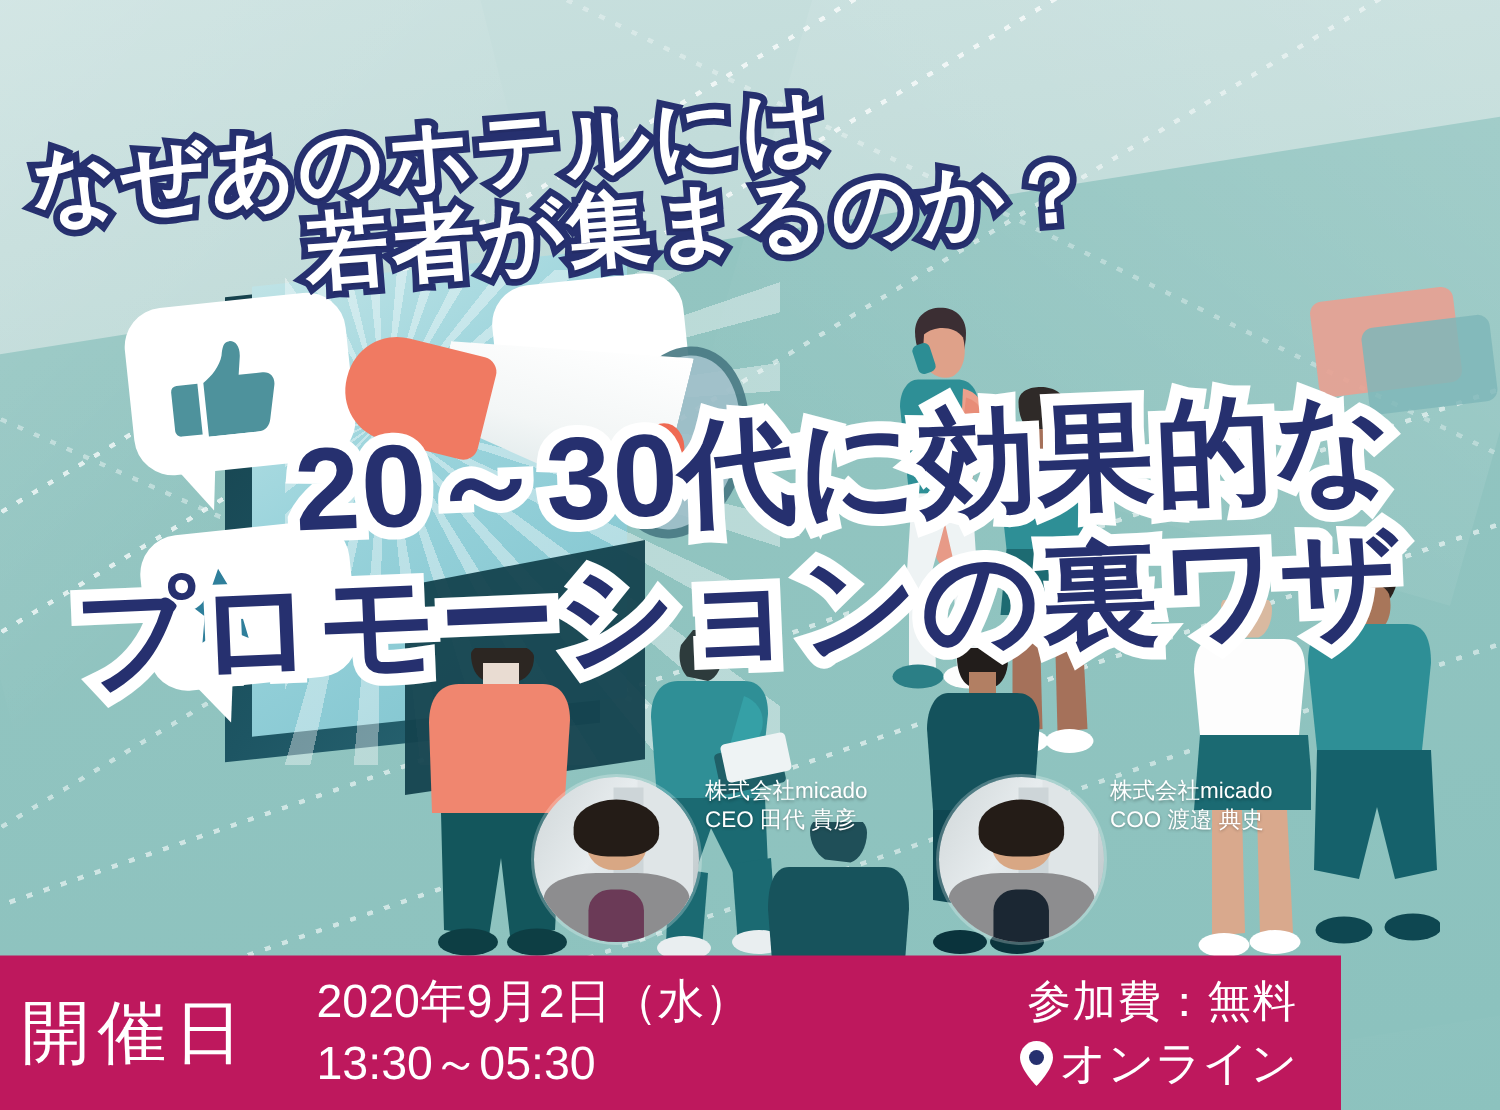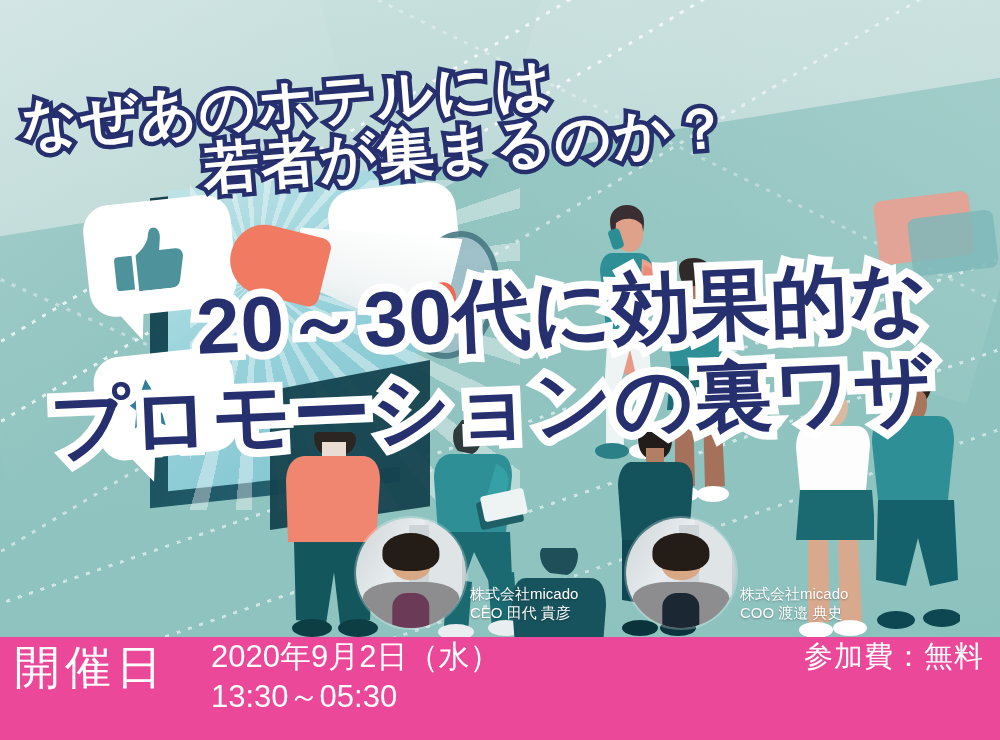--- a/index.html
+++ b/index.html
@@ -144,21 +144,21 @@
     font-size:78px;font-weight:700;letter-spacing:1px;line-height:1.18;
     color:#26306f;
     -webkit-text-stroke:16px #ffffff;
     paint-order:stroke fill;
     white-space:nowrap;
   }
   .t-1{padding-left:198px;}
   .t-2{padding-left:48px;}
 
   
-  .speaker{position:absolute;display:flex;align-items:flex-end;}
+  .speaker{position:absolute;display:flex;align-items:flex-start;}
   .sp-photo{
     width:110px;height:110px;border-radius:50%;
     overflow:hidden;position:relative;flex:none;
     box-shadow:0 0 0 2px rgba(255,255,255,.25);
   }
   .sp-photo .bgwall{position:absolute;inset:0;
     background:linear-gradient(120deg,#cfd6d8 0%,#e7ecee 40%,#b9c3c6 100%);}
   .sp-photo .bld1{position:absolute;right:4px;top:0;width:34%;height:78%;
     background:#dfe5e7;}
   .sp-photo .bld2{position:absolute;right:34%;top:6%;width:18%;height:60%;
@@ -170,28 +170,28 @@
   .sp-photo .suit{position:absolute;left:50%;bottom:0;width:88%;height:42%;
     transform:translateX(-50%);background:#8d8d8f;border-radius:36% 36% 0 0;}
   .sp-photo .neck{position:absolute;left:50%;bottom:0;width:34%;height:32%;
     transform:translateX(-50%);border-radius:40% 40% 0 0;}
   .sp-text{margin-left:4px;padding-bottom:6px;color:#ffffff;
     font-size:15px;line-height:1.28;white-space:nowrap;
     text-shadow:0 1px 2px rgba(0,0,0,.30);}
 
   
   .footer{
-    position:absolute;left:0;bottom:0;width:1000px;height:103px;
-    background:#ec4899;display:flex;
+    position:absolute;left:0;bottom:0;width:894px;height:103px;
+    background:#be185d;display:flex;align-items:center;
   }
   .f-label{color:#fff;font-size:46px;font-weight:400;letter-spacing:5px;
     margin-left:14px;flex:none;}
   .f-date{color:#fff;font-size:31px;line-height:1.3;margin-left:44px;flex:none;
     letter-spacing:0px;}
-  .f-right{margin-left:auto;margin-right:16px;color:#fff;text-align:right;font-family:Liberation Serif, serif;}
+  .f-right{margin-left:auto;margin-right:29px;color:#fff;text-align:right;font-family:Liberation Serif, serif;}
   .f-fee{font-size:29px;letter-spacing:1px;}
   .f-place{font-size:31px;display:flex;align-items:center;justify-content:flex-end;gap:4px;}
   .pin{width:22px;height:30px;flex:none;position:relative;display:inline-block;}
 </style>
 </head>
 <body>
 
 <div id="banner">
 
   <div class="bg-base"></div>
@@ -369,16 +369,25 @@
   <div class="footer">
     <div class="f-label">開催日</div>
 
     <div class="f-date">
       <div>2020年9月2日（水）</div>
       <div>13:30～05:30</div>
     </div>
 
     <div class="f-right">
       <div class="f-fee">参加費：無料</div>
+      <div class="f-place">
+        <span class="pin">
+          <svg viewBox="0 0 22 30" width="22" height="30">
+            <path d="M11 0C5 0 0 5 0 11c0 8 11 19 11 19s11-11 11-19c0-6-5-11-11-11z" fill="#ffffff"></path>
+            <circle cx="11" cy="11" r="5" fill="#26306f"></circle>
+          </svg>
+        </span>
+        <span>オンライン</span>
+      </div>
     </div>
   </div>
 
 </div>
 
 </body></html>

